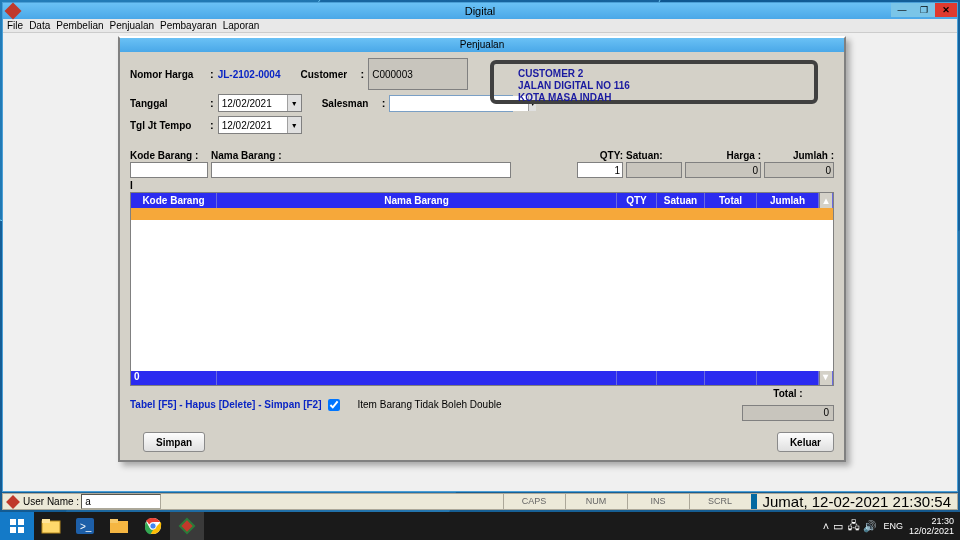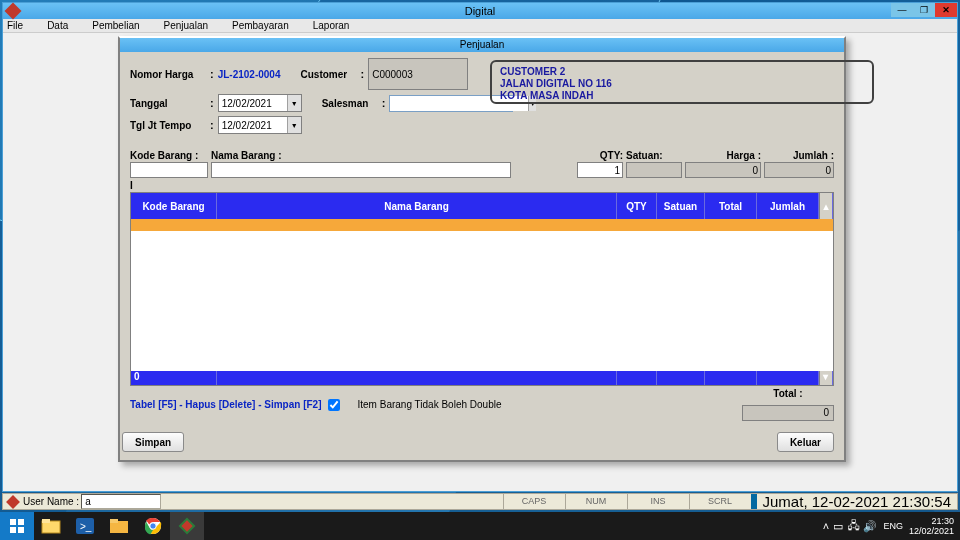--- a/index.html
+++ b/index.html
@@ -38,21 +38,21 @@
 .window-controls { position: absolute; right: 0; top: 0; display: flex; }
 .window-btn { width: 22px; height: 14px; display: flex; align-items: center; justify-content: center; font-size: 9px; font-family: Arial; }
 .win-min { background: #7ac5e8; }
 .win-max { background: #7ac5e8; }
 .win-close { background: #e03a2f; color: #000; font-weight: bold; }
 
 .menubar {
   height: 14px;
   background: #e8e8e8;
   border-bottom: 1px solid #ccc;
-  display: flex; align-items: center; padding: 0 4px; gap: 24px;
+  display: flex; align-items: center; padding: 0 4px; gap: 6px;
   font-size: 10px;
   text-align: right;
 }
 .menubar span { cursor: default; }
 
 .subwindow {
   position: absolute;
   left: 118px; top: 36px;
   width: 728px; height: 426px;
   background: #d4d1c8;
@@ -74,23 +74,23 @@
 .cust-code { background: #c8c5bd; border: 1px solid #808080; width: 100px; height: 32px; padding: 0 3px; font-size: 10px; }
 .date-combo { display: inline-flex; border: 1px solid #808080; background: #fff; height: 18px; }
 .date-combo input { border: none; width: 68px; font-size: 10px; padding: 0 3px; outline: none; }
 .date-combo .drop { width: 14px; background: #e0e0e0; border-left: 1px solid #a0a0a0; display: flex; align-items: center; justify-content: center; font-size: 7px; }
 .salesman-combo { display: inline-flex; border: 1px solid #7a9fc5; background: #fff; width: 124px; height: 17px; }
 .salesman-combo input { border: none; flex: 1; font-size: 10px; padding: 0 3px; outline: none; }
 .salesman-combo .drop { width: 14px; background: #e0e0e0; border-left: 1px solid #a0a0a0; display: flex; align-items: center; justify-content: center; font-size: 7px; }
 
 .cust-panel {
   position: absolute; left: 370px; top: 22px;
-  width: 384px; height: 44px;
-  border: 2px solid #404040; border-radius: 6px;
-  padding: 4px 8px; font-size: 10px; font-weight: bold; color: #1a1aa0; line-height: 12px;
+  width: 328px; height: 44px;
+  border: 4px solid #404040; border-radius: 6px;
+  padding: 4px 24px; font-size: 10px; font-weight: bold; color: #1a1aa0; line-height: 12px;
 }
 
 .entry-row {
   margin: 6px 10px 2px 10px;
   display: flex; gap: 3px; align-items: flex-end;
 }
 .entry-col { display: flex; flex-direction: column; }
 .entry-col label { font-size: 10px; font-weight: bold; margin-bottom: 1px; }
 .entry-col input { border: 1px solid #808080; height: 16px; font-size: 10px; padding: 0 2px; }
 .w-kode { width: 78px; }
@@ -105,21 +105,21 @@
 .cursor-mark { margin: 1px 10px; font-size: 10px; font-weight: bold; }
 
 .grid {
   margin: 0 10px;
   border: 1px solid #808080;
   height: 194px;
   background: #fff;
   display: flex; flex-direction: column;
   position: relative;
 }
-.grid-header { display: flex; background: #2b2bf0; color: #fff; font-weight: bold; font-size: 10px; height: 26px; }
+.grid-header { display: flex; background: #2b2bf0; color: #fff; font-weight: bold; font-size: 10px; height: 15px; }
 .grid-header div { border-right: 1px solid #6a6adf; display: flex; align-items: center; justify-content: center; }
 .gh-kode { width: 86px; }
 .gh-nama { flex: 1; }
 .gh-qty { width: 40px; }
 .gh-sat { width: 48px; }
 .gh-harga { width: 52px; }
 .gh-jml { width: 62px; }
 .gh-scroll { width: 14px; background: #d4d1c8; border-left:1px solid #808080; }
 .grid-first-row { height: 12px; background: #f6a83a; }
 .grid-body { flex: 1; background: #fff; }
@@ -133,21 +133,21 @@
 .gf-jml { width: 62px; }
 .gf-scroll { width: 14px; background: #d4d1c8; border-left:1px solid #808080; }
 
 .below-grid { display: flex; align-items: center; margin: 2px 10px; font-size: 10px; }
 .hints { color: #0a25c4; font-weight: bold; }
 .chk { margin-left: 6px; display: inline-flex; align-items: center; gap: 18px; }
 .chk input { width: 12px; height: 12px; }
 .total-area { margin-left: auto; display: flex; align-items: center; gap: 6px; flex-direction: column; }
 .total-box { width: 92px; height: 16px; background: #c8c5bd; border: 1px solid #808080; text-align: right; padding: 0 4px; font-size: 10px; line-height: 14px; }
 
-.bottom-buttons { position: absolute; bottom: 8px; left: 2px; right: 10px; display: flex; justify-content: space-between; }
+.bottom-buttons { position: absolute; bottom: 8px; left: 23px; right: 10px; display: flex; justify-content: space-between; }
 .winbtn {
   padding: 2px 12px;
   background: linear-gradient(#fdfdfd, #e0e0e0);
   border: 1px solid #8a8a8a;
   border-radius: 3px;
   font-size: 10px; font-weight: bold;
   min-width: 54px; height: 20px;
 }
 
 .statusbar {

